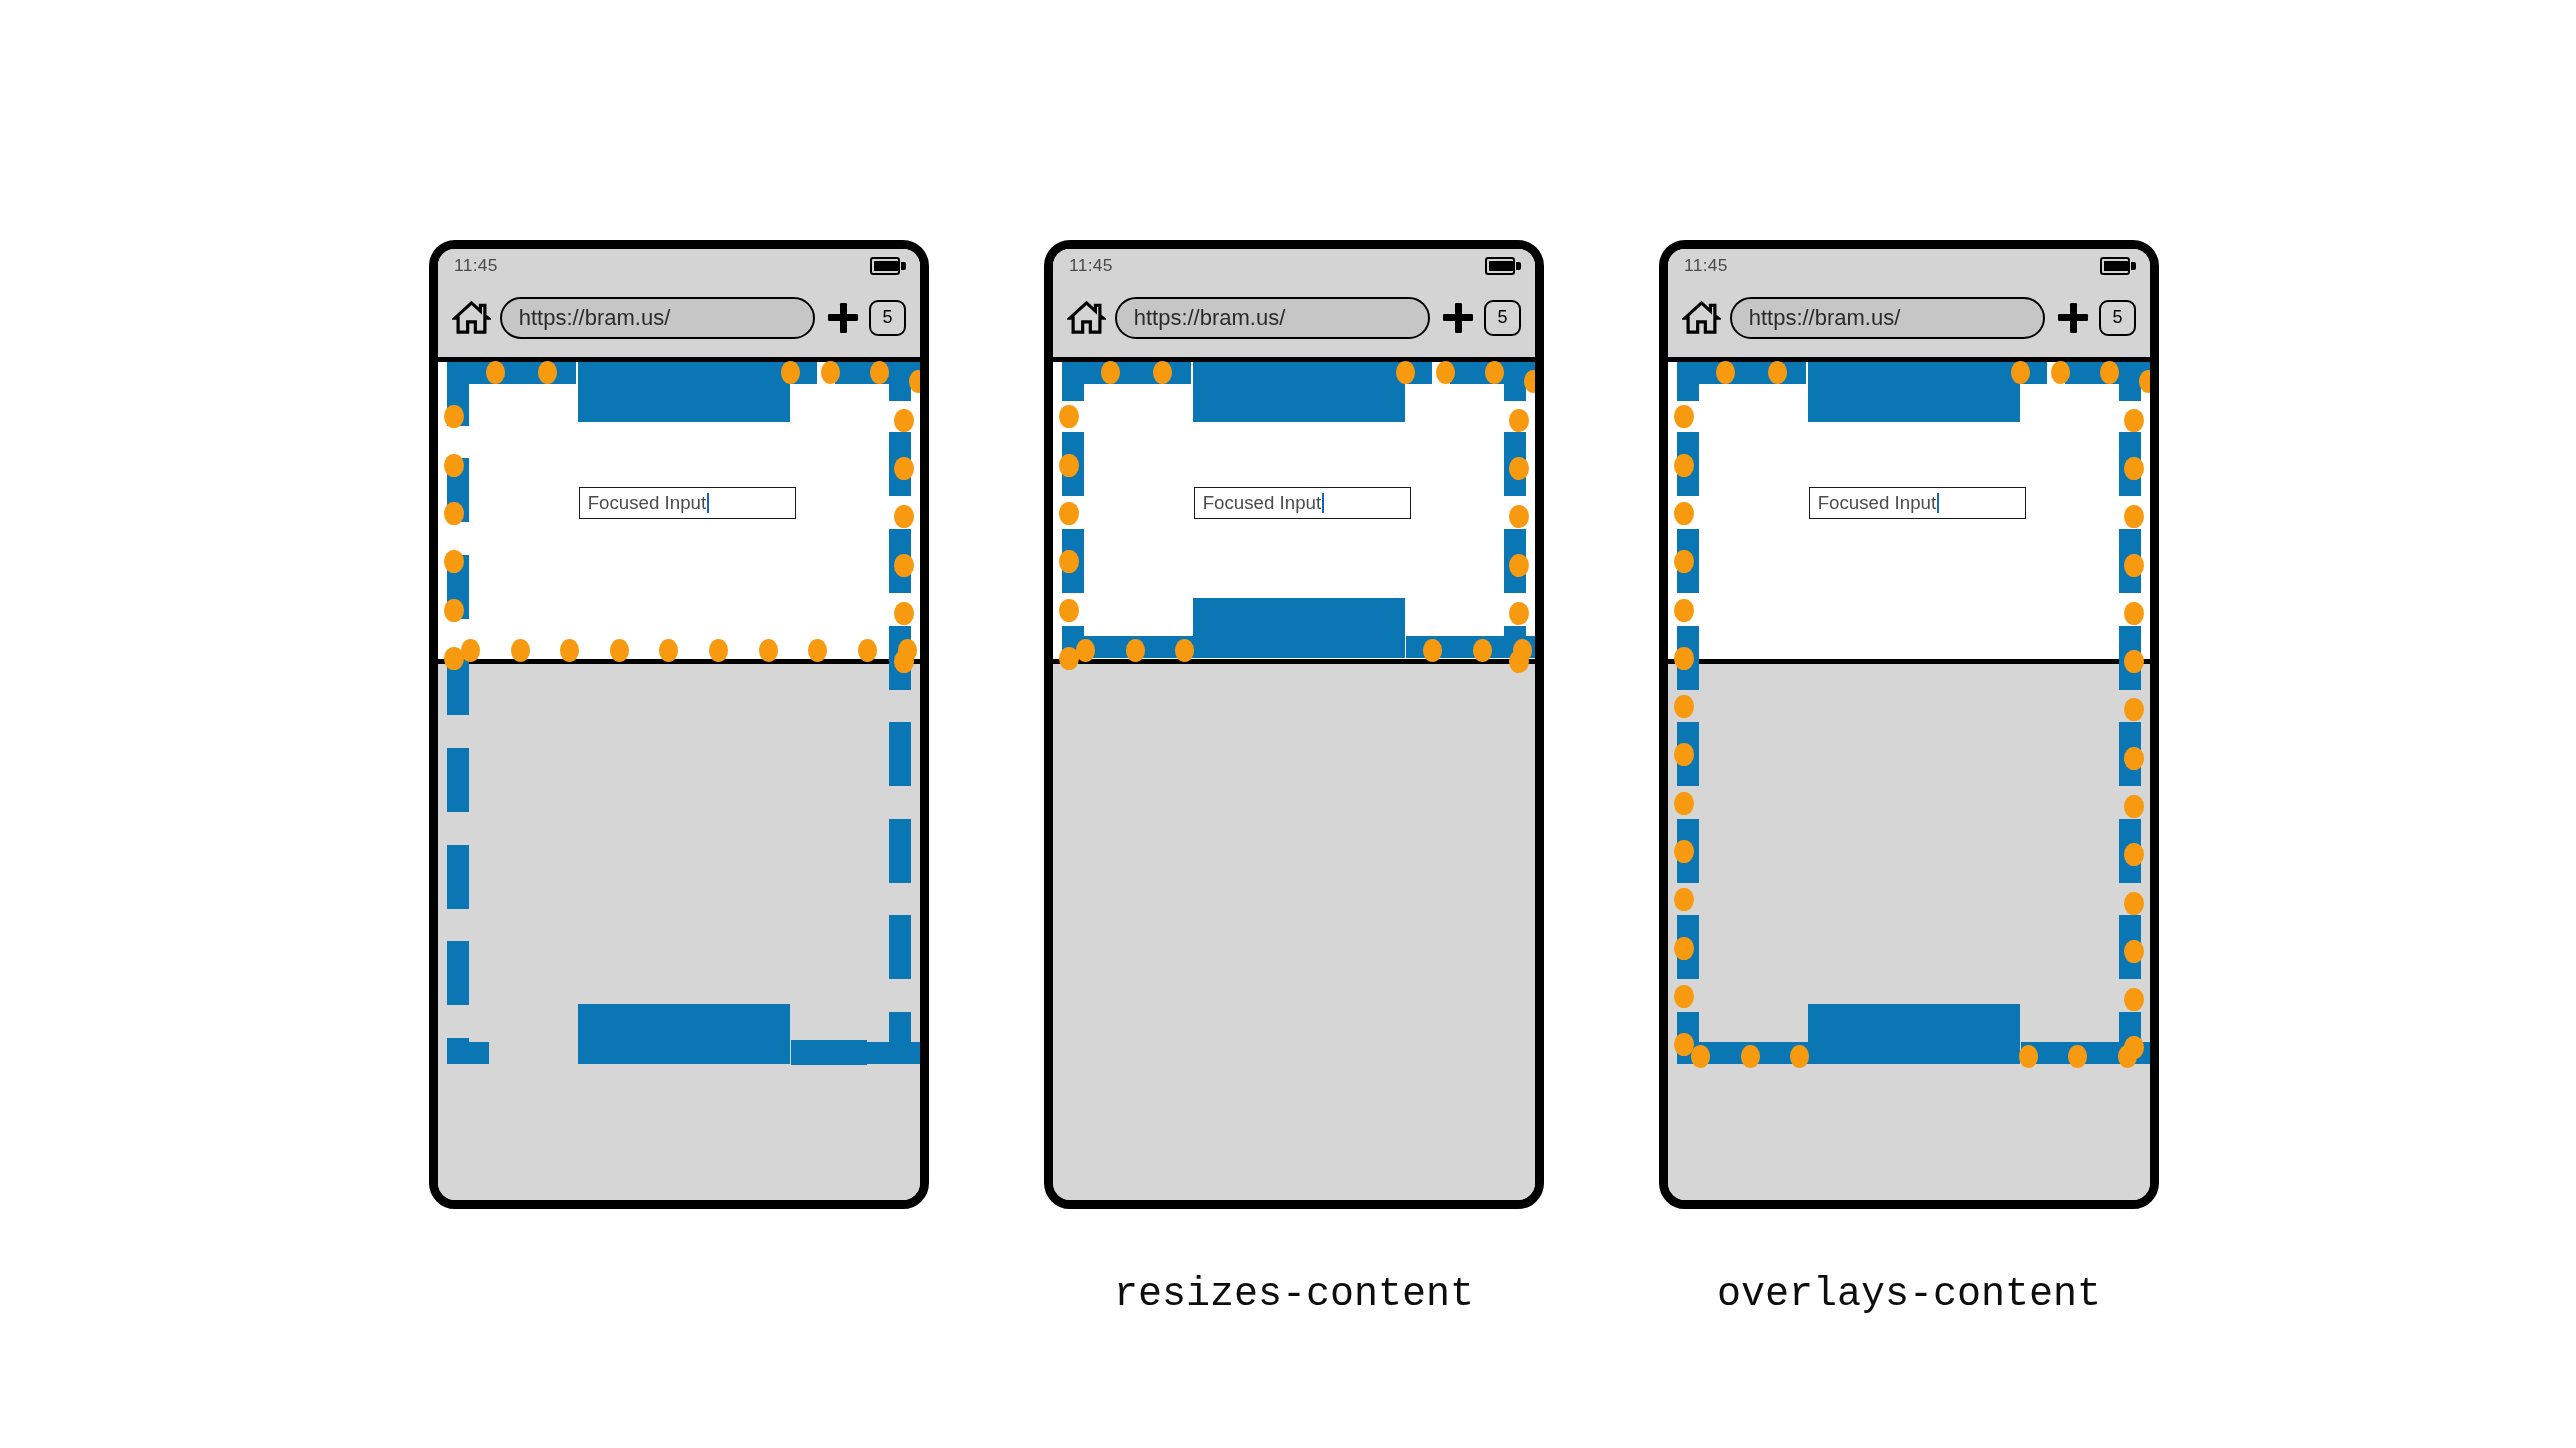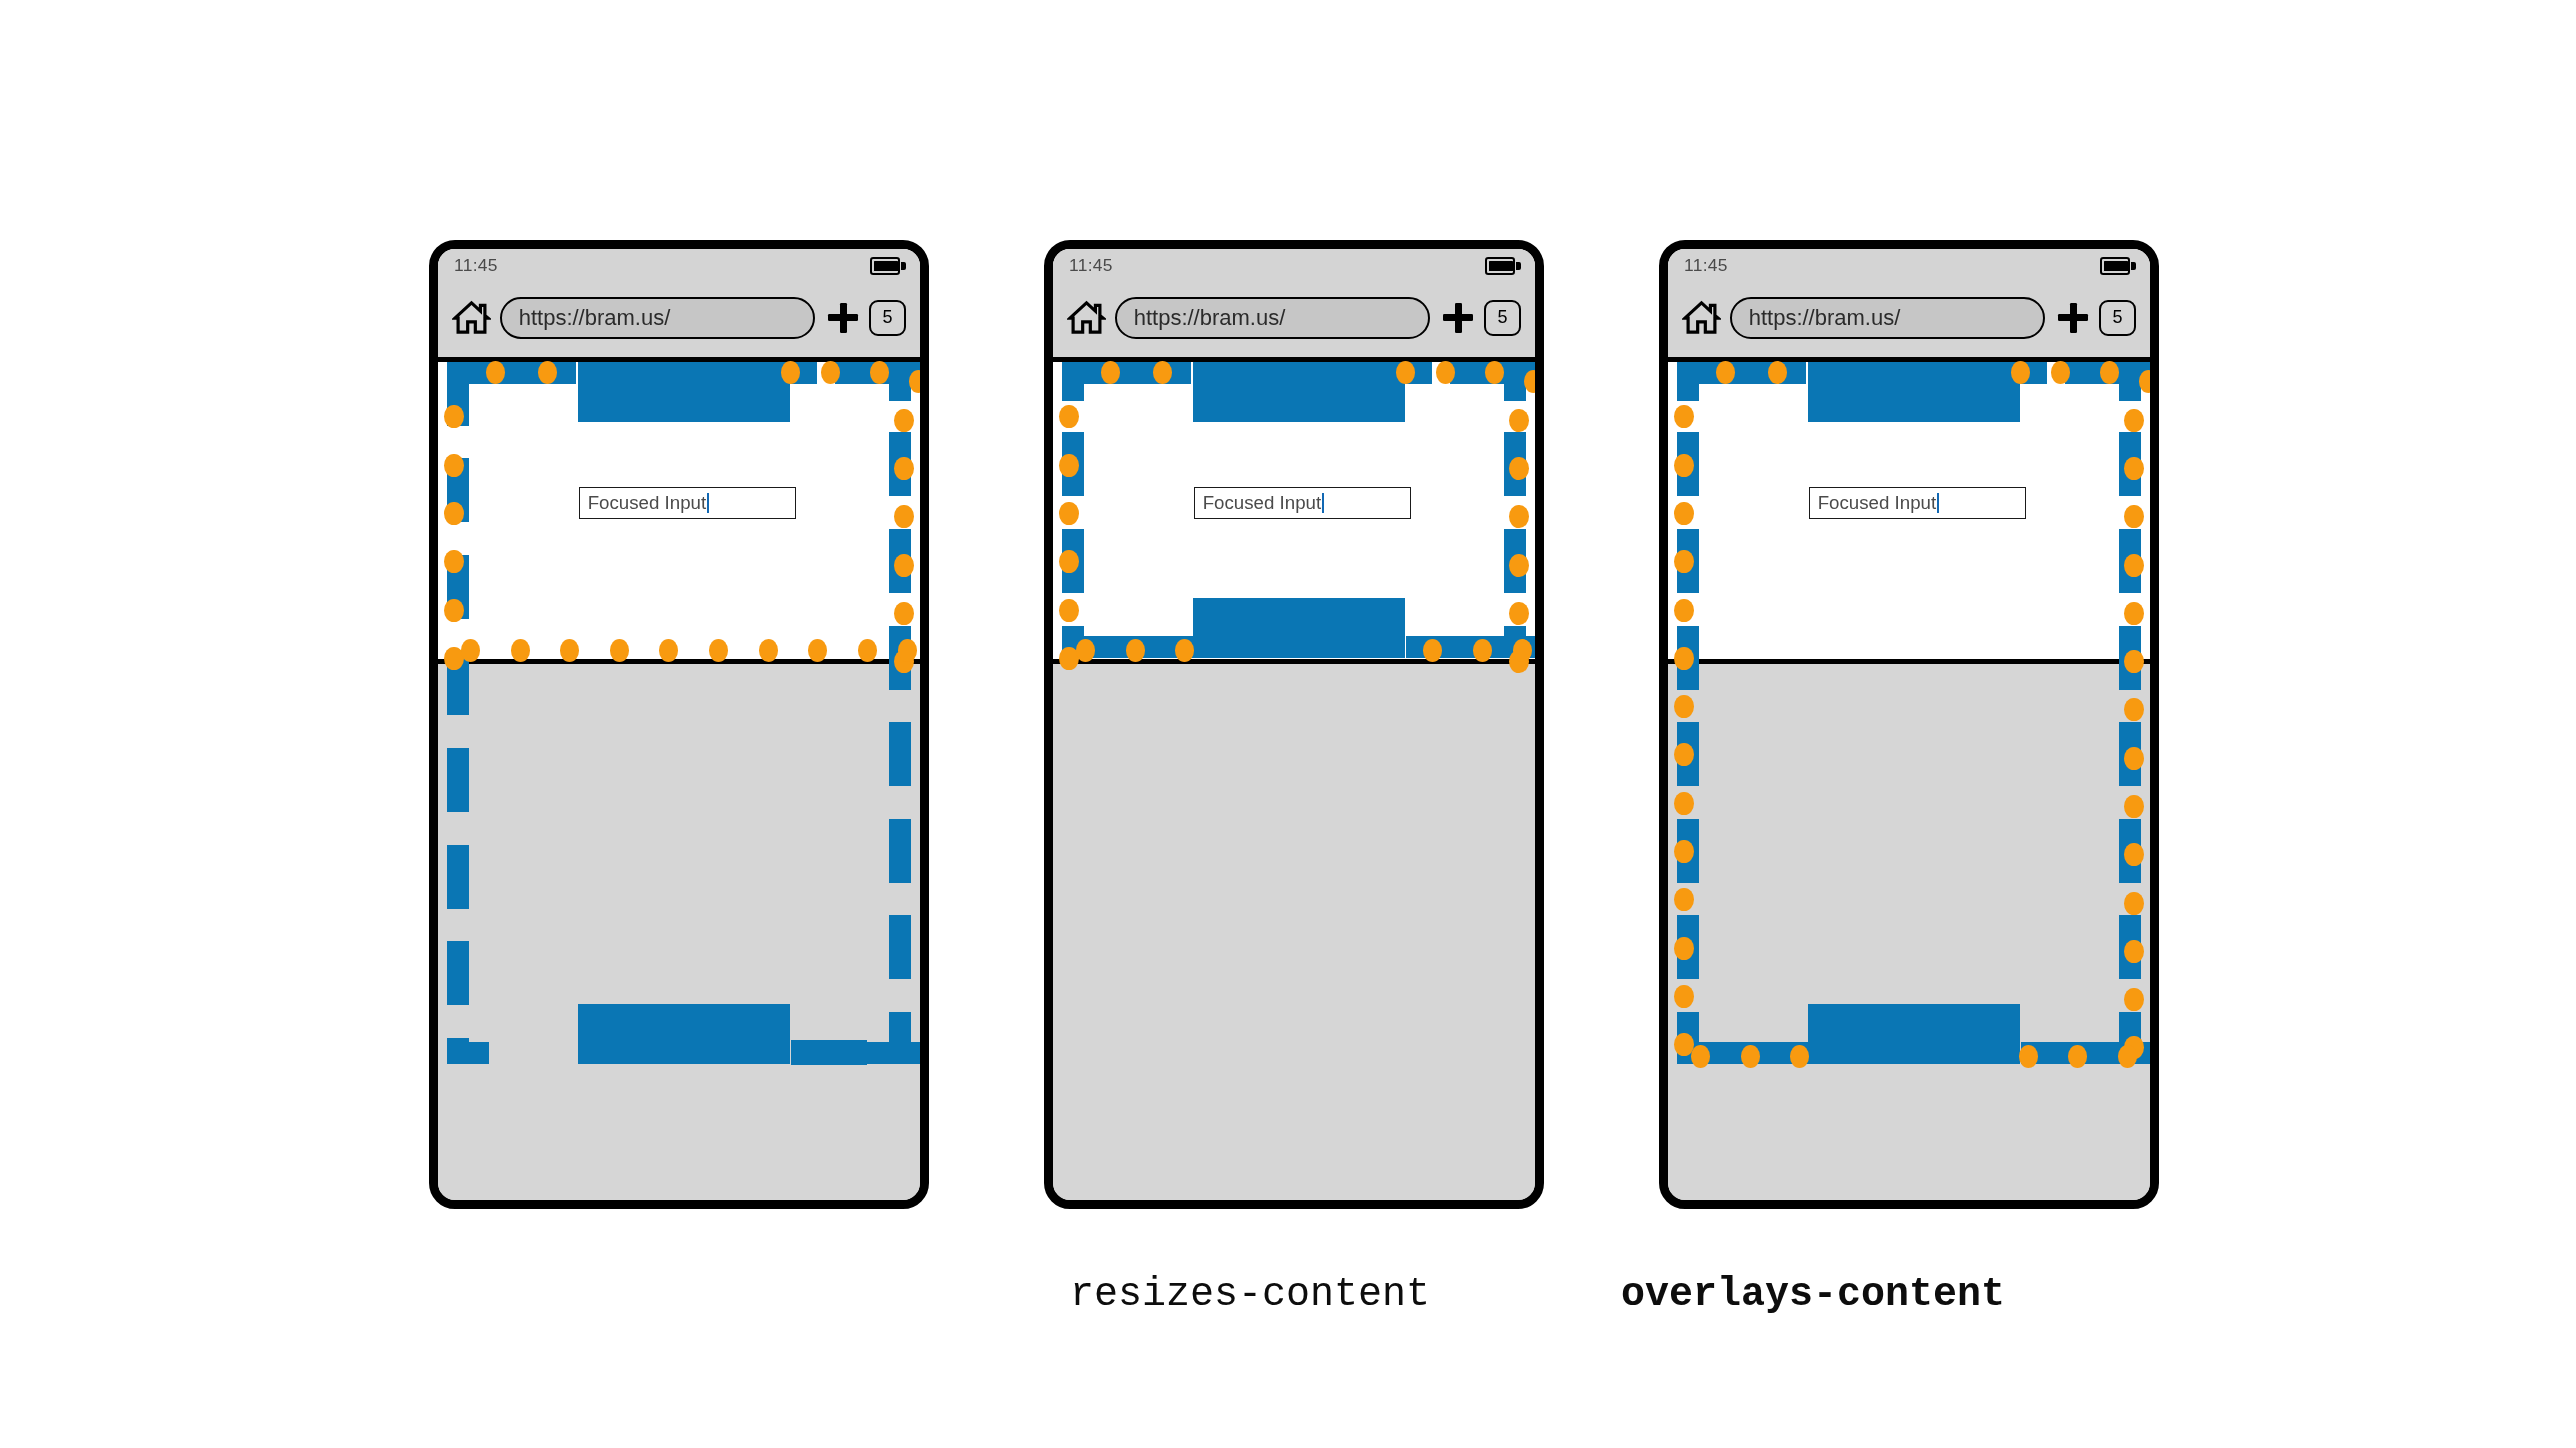--- a/index.html
+++ b/index.html
@@ -217,22 +217,22 @@
     position: absolute;
     top: 1272px;
     width: 500px;
     text-align: center;
     font-family: "Liberation Mono", "DejaVu Sans Mono", monospace;
     font-size: 40px;
     color: #0d0d0d;
     letter-spacing: 0px;
   }
   #caption-0 { left: 429px; }
-  #caption-1 { left: 1000px; }
-  #caption-2 { left: 1563px; font-weight: bold; }
+  #caption-1 { left: 1044px; }
+  #caption-2 { left: 1659px; }
 </style>
 </head>
 <body>
 
 <div class="stage">
 
   <div class="phone" id="phone-0">
     <div class="phone-screen">
 
       <div class="chrome">

